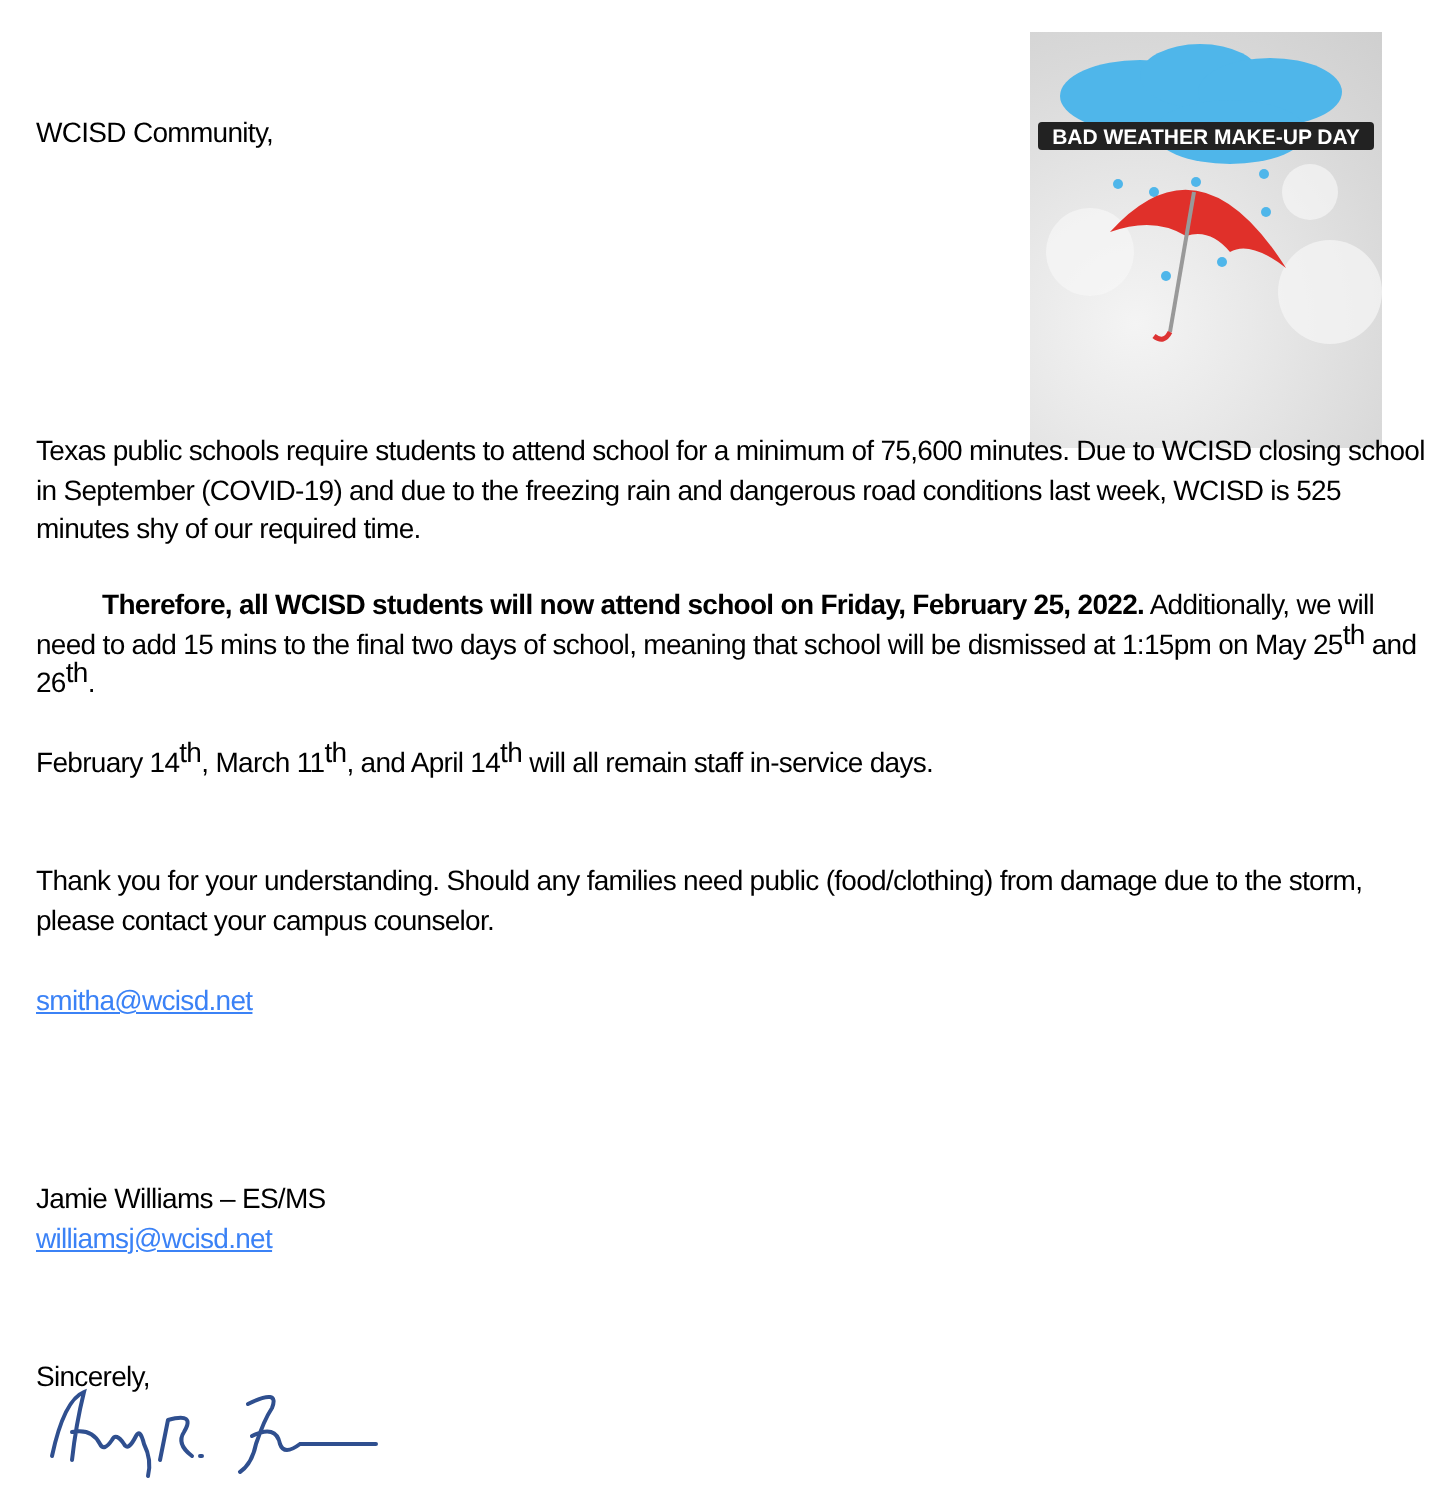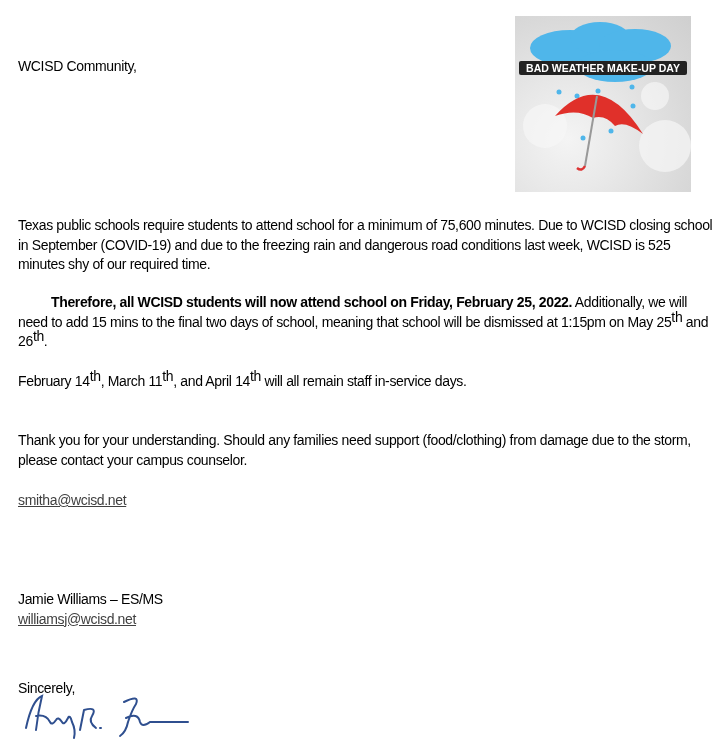--- a/index.html
+++ b/index.html
@@ -8,23 +8,23 @@
   .p { position:absolute; left:18px; line-height:19.6px; letter-spacing:-0.35px; width:695px; }
   .greeting { top:57px; }
   .para1 { top:216px; }
   .para2 { top:293px; }
   .para3 { top:372px; }
   .para4 { top:431px; }
   .contact1 { top:491px; }
   .contact2 { top:590px; }
   .closing { top:679px; }
   sup { font-size:14px; line-height:0; vertical-align:5px; }
-  a { color:#404040; text-decoration:underline; }
+  a { color:#3b82f6; text-decoration:underline; }
   b { font-weight:bold;margin-left:33px; }
-  .banner { position:absolute; left:515px; top:16px; width:176px; height:176px; overflow:hidden;
+  .banner { position:absolute; left:515px; top:16px; width:176px; height:208px; overflow:hidden;
             background: radial-gradient(circle at 30% 70%, #f4f4f4 0, #e9e9e9 30%, #d9d9d9 70%, #cfcfcf 100%); }
   .sig { position:absolute; left:22px; top:692px; }
 </style>
 </head>
 <body>
 
 <div class="p greeting">WCISD Community,</div>
 
 <div class="banner">
   <svg width="176" height="164" viewBox="0 0 176 164">
@@ -59,21 +59,21 @@
 <div class="p para1">Texas public schools require students to attend school for a minimum of 75,600 minutes. Due to WCISD closing school in September (COVID-19) and due to the freezing rain and dangerous road conditions last week, WCISD is 525 minutes shy of our required time.</div>
 
 <div class="p para2">
   <b>Therefore, all WCISD students will now attend school on Friday, February 25, 2022.</b><span> Additionally, we will need to add 15 mins to the final two days of school, meaning that school will be dismissed at 1:15pm on May 25</span><sup>th</sup><span> and 26</span><sup>th</sup><span>.</span>
 </div>
 
 <div class="p para3">
   <span>February 14</span><sup>th</sup><span>, March 11</span><sup>th</sup><span>, and April 14</span><sup>th</sup><span> will all remain staff in-service days.</span><br>
 </div>
 
-<div class="p para4">Thank you for your understanding. Should any families need support (food/clothing) from damage due to the storm, please contact your campus counselor.</div>
+<div class="p para4">Thank you for your understanding. Should any families need public (food/clothing) from damage due to the storm, please contact your campus counselor.</div>
 
 <div class="p contact1">
   <a href="#">smitha@wcisd.net</a>
 </div>
 
 <div class="p contact2">
   <div>Jamie Williams – ES/MS</div>
   <a href="#">williamsj@wcisd.net</a>
 </div>
 

